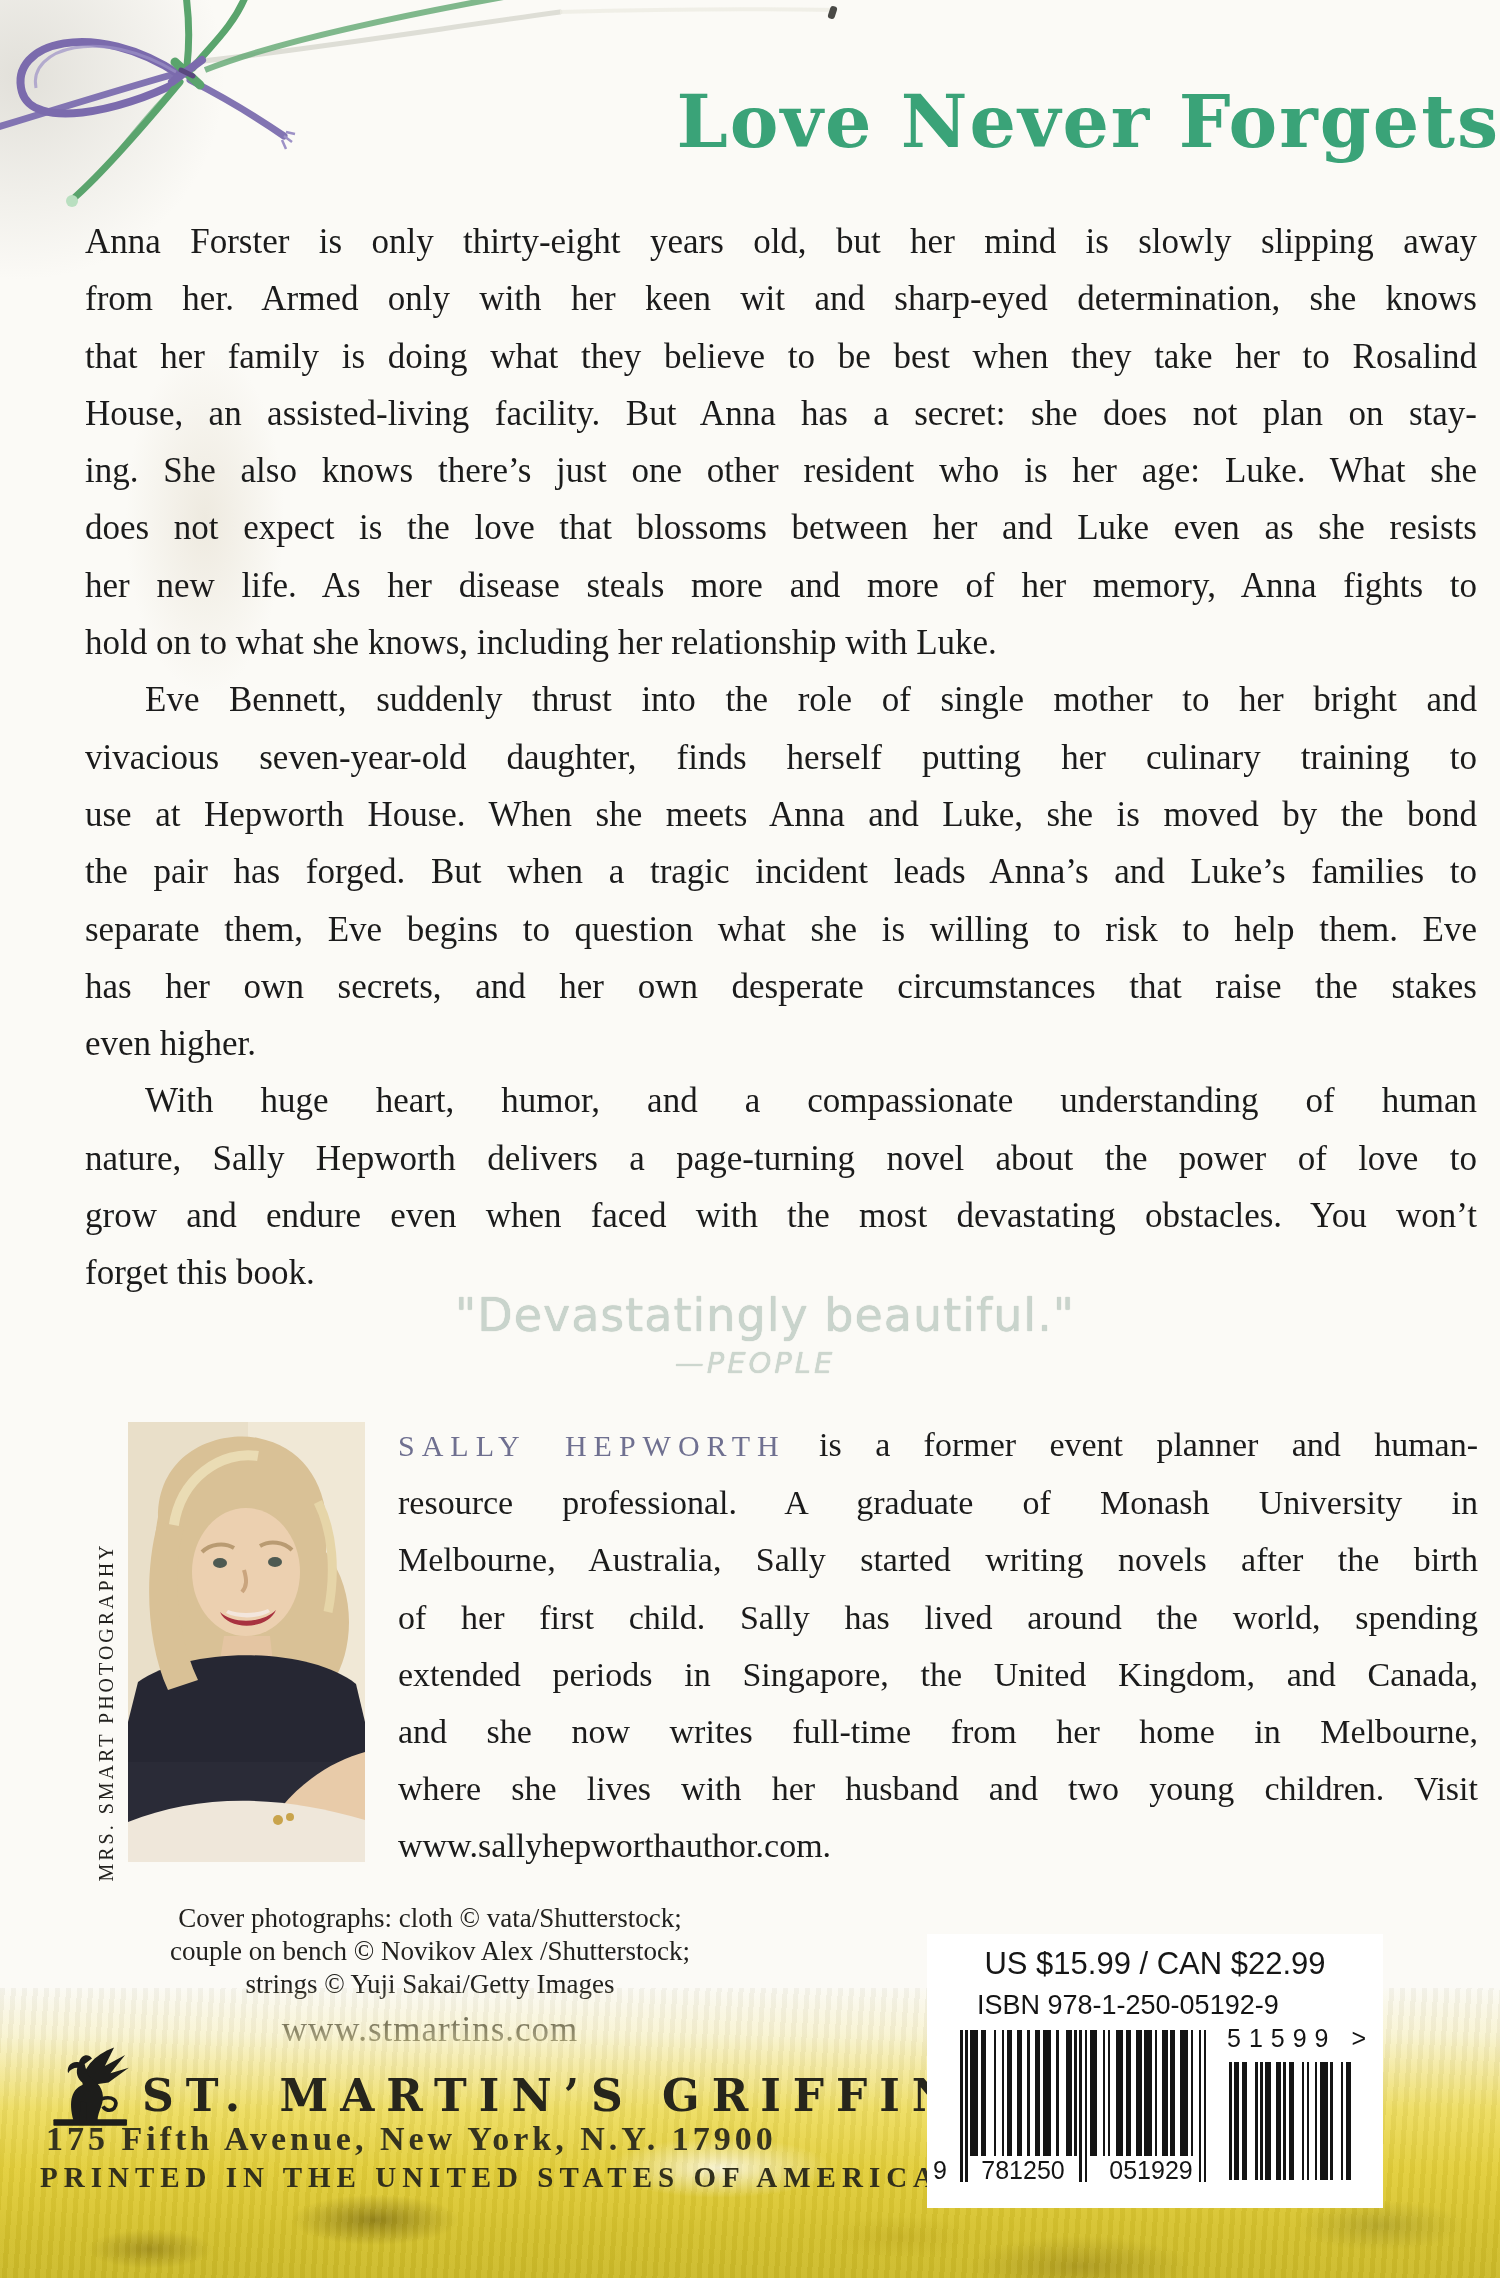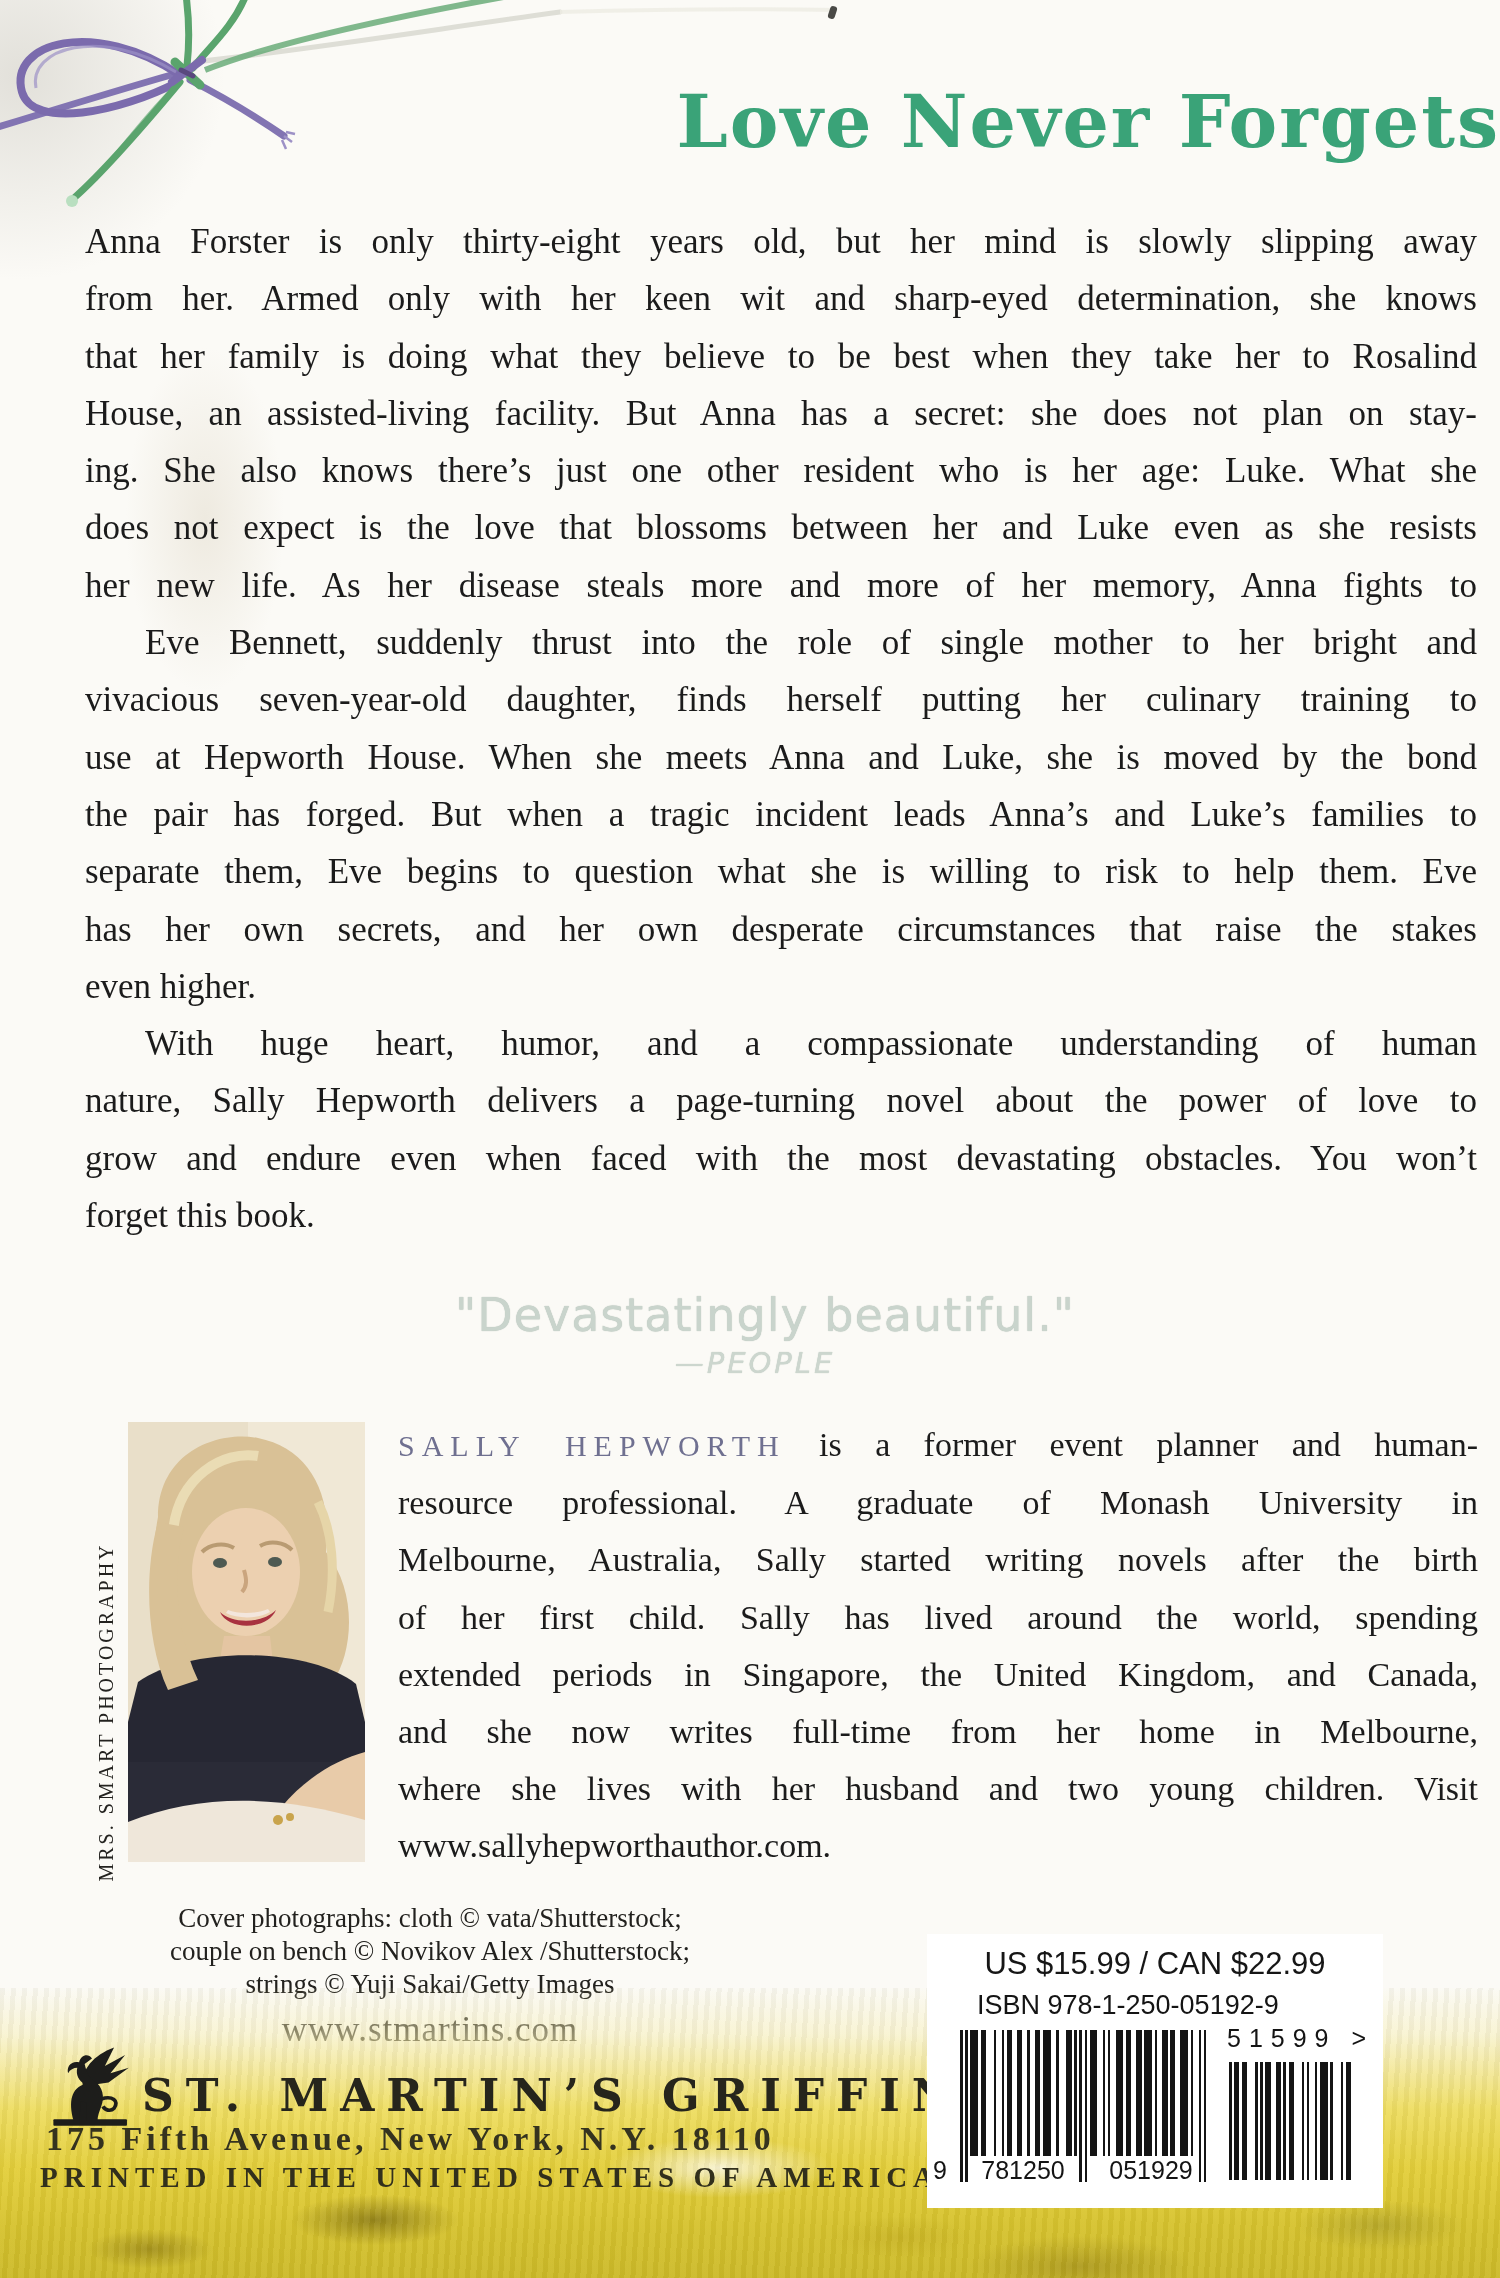--- a/index.html
+++ b/index.html
@@ -112,20 +112,21 @@
   <div class="title">Love Never Forgets</div>
 
   <div class="synopsis">
       <div class="jline">Anna Forster is only thirty-eight years old, but her mind is slowly slipping away</div>
       <div class="jline">from her. Armed only with her keen wit and sharp-eyed determination, she knows</div>
       <div class="jline">that her family is doing what they believe to be best when they take her to Rosalind</div>
       <div class="jline">House, an assisted-living facility. But Anna has a secret: she does not plan on stay-</div>
       <div class="jline">ing. She also knows there’s just one other resident who is her age: Luke. What she</div>
       <div class="jline">does not expect is the love that blossoms between her and Luke even as she resists</div>
       <div class="jline">her new life. As her disease steals more and more of her memory, Anna fights to</div>
+      <div class="jline last">hold on to what she knows, including her relationship with Luke.</div>
       <div class="jline indent">Eve Bennett, suddenly thrust into the role of single mother to her bright and</div>
       <div class="jline">vivacious seven-year-old daughter, finds herself putting her culinary training to</div>
       <div class="jline">use at Hepworth House. When she meets Anna and Luke, she is moved by the bond</div>
       <div class="jline">the pair has forged. But when a tragic incident leads Anna’s and Luke’s families to</div>
       <div class="jline">separate them, Eve begins to question what she is willing to risk to help them. Eve</div>
       <div class="jline">has her own secrets, and her own desperate circumstances that raise the stakes</div>
       <div class="jline last">even higher.</div>
       <div class="jline indent">With huge heart, humor, and a compassionate understanding of human</div>
       <div class="jline">nature, Sally Hepworth delivers a page-turning novel about the power of love to</div>
       <div class="jline">grow and endure even when faced with the most devastating obstacles. You won’t</div>
@@ -190,21 +191,21 @@
     <g fill="#1d1d1b">
       <rect x="8" y="84" width="80" height="7" rx="1"></rect>
       <path d="M40 48 C38 30 52 14 74 6 L64 26 L86 14 L70 34 L90 28 L68 44 Z"></path>
       <path d="M30 86 C24 64 28 50 42 46 C36 42 32 36 34 28 C30 28 26 30 24 34 C22 26 28 20 36 22 C38 14 46 12 50 18 L42 24 C44 32 46 38 52 42 C62 48 64 60 60 70 C58 76 56 80 56 86 Z"></path>
       <path d="M38 64 L36 86 L44 86 L44 66 Z"></path>
     </g>
     <path d="M60 62 C72 58 80 64 74 72 C70 76 64 74 62 70" fill="none" stroke="#1d1d1b" stroke-width="4"></path>
   </svg>
 
   <div class="pub-name">ST. MARTIN’S GRIFFIN</div>
-  <div class="pub-addr">175 Fifth Avenue, New York, N.Y. 18110</div>
+  <div class="pub-addr">175 Fifth Avenue, New York, N.Y. 17900</div>
   <div class="pub-printed">PRINTED IN THE UNITED STATES OF AMERICA</div>
 
   <div class="barcode-box">
     <div class="price">US $15.99 / CAN $22.99</div>
     <div class="isbn">ISBN 978-1-250-05192-9</div>
     <div class="ean" id="ean-main"><span class="mod on tall" style="width: 2.6px;"></span><span class="mod tall" style="width: 2.6px;"></span><span class="mod on tall" style="width: 2.6px;"></span><span class="mod" style="width: 2.6px;"></span><span class="mod on" style="width: 2.6px;"></span><span class="mod on" style="width: 2.6px;"></span><span class="mod on" style="width: 2.6px;"></span><span class="mod" style="width: 2.6px;"></span><span class="mod on" style="width: 2.6px;"></span><span class="mod on" style="width: 2.6px;"></span><span class="mod" style="width: 2.6px;"></span><span class="mod" style="width: 2.6px;"></span><span class="mod" style="width: 2.6px;"></span><span class="mod on" style="width: 2.6px;"></span><span class="mod" style="width: 2.6px;"></span><span class="mod" style="width: 2.6px;"></span><span class="mod on" style="width: 2.6px;"></span><span class="mod" style="width: 2.6px;"></span><span class="mod on" style="width: 2.6px;"></span><span class="mod on" style="width: 2.6px;"></span><span class="mod" style="width: 2.6px;"></span><span class="mod" style="width: 2.6px;"></span><span class="mod on" style="width: 2.6px;"></span><span class="mod on" style="width: 2.6px;"></span><span class="mod" style="width: 2.6px;"></span><span class="mod" style="width: 2.6px;"></span><span class="mod on" style="width: 2.6px;"></span><span class="mod" style="width: 2.6px;"></span><span class="mod" style="width: 2.6px;"></span><span class="mod on" style="width: 2.6px;"></span><span class="mod on" style="width: 2.6px;"></span><span class="mod" style="width: 2.6px;"></span><span class="mod on" style="width: 2.6px;"></span><span class="mod on" style="width: 2.6px;"></span><span class="mod on" style="width: 2.6px;"></span><span class="mod" style="width: 2.6px;"></span><span class="mod" style="width: 2.6px;"></span><span class="mod on" style="width: 2.6px;"></span><span class="mod" style="width: 2.6px;"></span><span class="mod" style="width: 2.6px;"></span><span class="mod" style="width: 2.6px;"></span><span class="mod on" style="width: 2.6px;"></span><span class="mod on" style="width: 2.6px;"></span><span class="mod" style="width: 2.6px;"></span><span class="mod on" style="width: 2.6px;"></span><span class="mod tall" style="width: 2.6px;"></span><span class="mod on tall" style="width: 2.6px;"></span><span class="mod tall" style="width: 2.6px;"></span><span class="mod on tall" style="width: 2.6px;"></span><span class="mod tall" style="width: 2.6px;"></span><span class="mod on" style="width: 2.6px;"></span><span class="mod on" style="width: 2.6px;"></span><span class="mod on" style="width: 2.6px;"></span><span class="mod" style="width: 2.6px;"></span><span class="mod" style="width: 2.6px;"></span><span class="mod on" style="width: 2.6px;"></span><span class="mod" style="width: 2.6px;"></span><span class="mod on" style="width: 2.6px;"></span><span class="mod" style="width: 2.6px;"></span><span class="mod" style="width: 2.6px;"></span><span class="mod on" style="width: 2.6px;"></span><span class="mod on" style="width: 2.6px;"></span><span class="mod on" style="width: 2.6px;"></span><span class="mod" style="width: 2.6px;"></span><span class="mod on" style="width: 2.6px;"></span><span class="mod on" style="width: 2.6px;"></span><span class="mod" style="width: 2.6px;"></span><span class="mod" style="width: 2.6px;"></span><span class="mod on" style="width: 2.6px;"></span><span class="mod on" style="width: 2.6px;"></span><span class="mod" style="width: 2.6px;"></span><span class="mod on" style="width: 2.6px;"></span><span class="mod on" style="width: 2.6px;"></span><span class="mod on" style="width: 2.6px;"></span><span class="mod" style="width: 2.6px;"></span><span class="mod on" style="width: 2.6px;"></span><span class="mod" style="width: 2.6px;"></span><span class="mod" style="width: 2.6px;"></span><span class="mod on" style="width: 2.6px;"></span><span class="mod on" style="width: 2.6px;"></span><span class="mod" style="width: 2.6px;"></span><span class="mod on" style="width: 2.6px;"></span><span class="mod on" style="width: 2.6px;"></span><span class="mod" style="width: 2.6px;"></span><span class="mod" style="width: 2.6px;"></span><span class="mod on" style="width: 2.6px;"></span><span class="mod on" style="width: 2.6px;"></span><span class="mod on" style="width: 2.6px;"></span><span class="mod" style="width: 2.6px;"></span><span class="mod on" style="width: 2.6px;"></span><span class="mod" style="width: 2.6px;"></span><span class="mod" style="width: 2.6px;"></span><span class="mod on tall" style="width: 2.6px;"></span><span class="mod tall" style="width: 2.6px;"></span><span class="mod on tall" style="width: 2.6px;"></span></div>
     <div class="ean-digits">
       <span>9</span>
       <span>781250</span>
       <span>051929</span>

